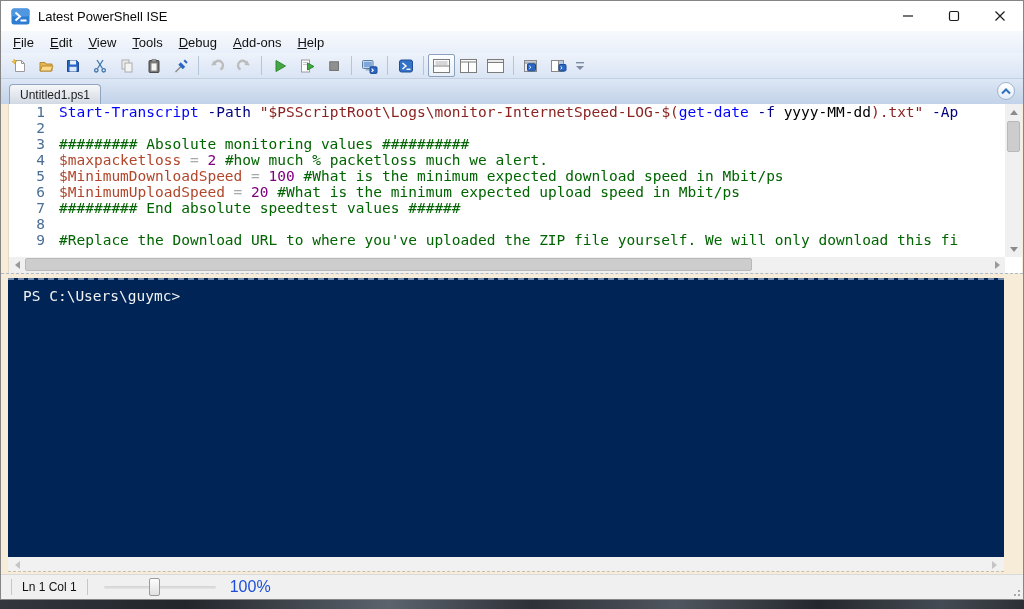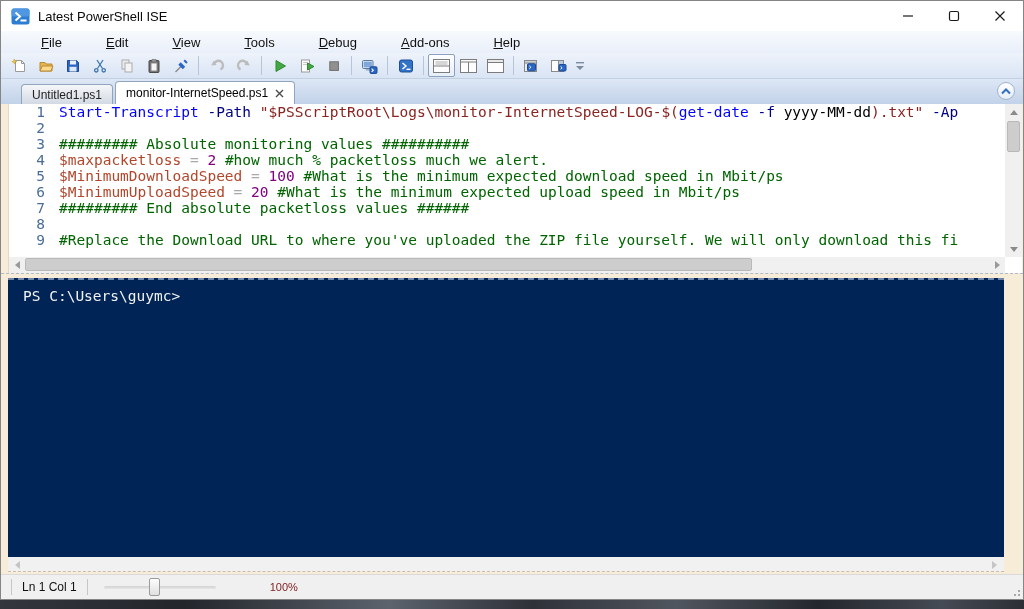--- a/index.html
+++ b/index.html
@@ -9,35 +9,35 @@
 
   
   .titlebar { height:30px; background:#ffffff; display:flex; align-items:center; flex:0 0 auto; }
   .app-icon { width:19px; height:17px; margin-left:10px; flex:0 0 auto; }
   .title-text { margin-left:8px; color:#0a0a0a; font-size:13px; }
   .caption-btns { margin-left:auto; display:flex; height:100%; }
   .cap-btn { width:46px; height:100%; display:flex; align-items:center; justify-content:center; }
 
   
   .menubar { height:22px; background:linear-gradient(#f7fafd,#e9effa); display:flex; align-items:center; padding-left:4px; flex:0 0 auto; }
-  .menu-item { padding:2px 8px; color:#111;margin-left:28px; }
+  .menu-item { padding:2px 8px; color:#111; }
   .menu-item u { text-decoration:underline; }
 
   
   .toolbar { height:26px; background:linear-gradient(#eef3fb,#d9e4f4); border-bottom:1px solid #c3d0e2; display:flex; align-items:center; padding-left:4px; flex:0 0 auto; }
   .tbtn { width:27px; height:23px; display:flex; align-items:center; justify-content:center; border-radius:2px; }
   .tbtn.selected { border:1px solid #8aa0bd; background:linear-gradient(#fdfeff,#e7eef8); }
   .tsep { width:1px; height:19px; background:#b7c5d8; margin:0 4px; }
   .tbtn svg { display:block; }
 
   
   .workspace { flex:1 1 auto; background:#f6ecd8; display:flex; flex-direction:column; min-height:0; }
 
   
-  .tabstrip { height:25px; background:linear-gradient(#dde7f5,#c2d2e9); display:flex; align-items:flex-end; padding-left:20px; position:relative; flex:0 0 auto; }
+  .tabstrip { height:25px; background:linear-gradient(#dde7f5,#c2d2e9); display:flex; align-items:flex-end; padding-left:8px; position:relative; flex:0 0 auto; }
   .tab { height:21px; display:flex; align-items:center; padding:0 10px; font-size:12px; border:1px solid #92a5bf; border-bottom:none; border-radius:4px 4px 0 0; margin-right:2px; }
   .tab.inactive { background:linear-gradient(#f5f6f8,#d3dae4); color:#222; height:20px; }
   .tab.active { background:#ffffff; color:#000; height:23px; position:relative; z-index:2; }
   .tab .closex { margin-left:7px; display:flex; }
   .collapse-btn { position:absolute; right:8px; top:3px; width:18px; height:18px; border-radius:50%; background:linear-gradient(#ffffff,#e4edf8); border:1px solid #9fb4cd; display:flex; align-items:center; justify-content:center; }
 
   
   .editor-pane { height:169px; margin-left:7px; margin-right:1px; background:#ffffff; position:relative; flex:0 0 auto; border-left:1px solid #e3d9c4; }
   .code-area { position:absolute; left:0; top:0; right:17px; bottom:16px; overflow:hidden; font-family:"DejaVu Sans Mono","Liberation Mono",monospace; font-size:14.5px; }
   .code-row { height:16px; line-height:16px; white-space:pre; display:flex; }
@@ -71,21 +71,21 @@
   .console-hscroll .arrow { position:absolute; top:0; width:15px; height:15px; display:flex; align-items:center; justify-content:center; opacity:.5; }
   .console-hscroll .arrow.left{left:2px} .console-hscroll .arrow.right{right:2px}
   .console-gap { flex:1 1 auto; background:#f6ecd8; }
 
   
   .statusbar { height:25px; background:#f0f0f0; border-top:1px solid #dadada; display:flex; align-items:center; flex:0 0 auto; position:relative; }
   .sb-sep { width:1px; height:16px; background:#c6c6c6; margin:0 10px; }
   .sb-pos { color:#111; font-size:12px; }
   .zoom-track { width:112px; height:3px; background:linear-gradient(#d2d2d2,#e6e6e6); border-radius:2px; position:relative; margin:0 14px 0 6px; }
   .zoom-thumb { position:absolute; left:40%; top:-8px; width:11px; height:18px; background:linear-gradient(#fdfdfd,#e0e0e0); border:1px solid #9c9c9c; border-radius:2px; }
-  .sb-zoom { color:#7f1d1d; font-size:11px; margin-right:16px;margin-left:40px; }
+  .sb-zoom { color:#1d4ed8; font-size:16px; margin-right:16px; }
   .resize-grip { position:absolute; right:2px; bottom:2px; width:10px; height:10px;
     background-image:radial-gradient(#a9a9a9 1px, transparent 1.2px);
     background-size:4px 4px; background-position:bottom right; clip-path:polygon(100% 0,100% 100%,0 100%); }
 
   
   .desktop-strip { height:9px; width:1024px;
     background:linear-gradient(90deg,#33363c 0%,#23262b 18%,#5c636d 38%,#2e3138 52%,#50565f 66%,#24272d 80%,#454b54 92%,#2c2f35 100%); }
 </style>
 </head>
 <body>
@@ -274,44 +274,36 @@
       </svg>
     </div>
   </div>
 
   <div class="workspace">
 
     <div class="tabstrip">
       <div class="tab inactive">
         <span>Untitled1.ps1</span>
       </div>
-      <div class="tab active">
-        <span>monitor-InternetSpeed.ps1</span>
-        <span class="closex">
-          <svg width="9" height="9">
-              <path d="M1 1 L8 8 M8 1 L1 8" stroke="#4a4a4a" stroke-width="1.4"></path>
-            </svg>
-        </span>
-      </div>
       <div class="collapse-btn">
         <svg width="10" height="7">
             <path d="M1 5.5 L5 1.5 L9 5.5" stroke="#2f6fbd" stroke-width="2" fill="none"></path>
           </svg>
       </div>
     </div>
 
     <div class="editor-pane">
       <div class="code-area" id="code-area">
           <div class="code-row"><span class="ln">1</span><span class="codeline"><span class="tk-cmd">Start-Transcript</span><span class="tk-txt"> </span><span class="tk-par">-Path</span><span class="tk-txt"> </span><span class="tk-str">"$PSScriptRoot\Logs\monitor-InternetSpeed-LOG-$(</span><span class="tk-cmd">get-date</span><span class="tk-txt"> </span><span class="tk-par">-f</span><span class="tk-txt"> </span><span class="tk-arg">yyyy-MM-dd</span><span class="tk-str">).txt"</span><span class="tk-txt"> </span><span class="tk-par">-Ap</span></span></div>
           <div class="code-row"><span class="ln">2</span><span class="codeline"></span></div>
           <div class="code-row"><span class="ln">3</span><span class="codeline"><span class="tk-com">######### Absolute monitoring values ##########</span></span></div>
           <div class="code-row"><span class="ln">4</span><span class="codeline"><span class="tk-var">$maxpacketloss</span><span class="tk-txt"> </span><span class="tk-op">=</span><span class="tk-txt"> </span><span class="tk-num">2</span><span class="tk-txt"> </span><span class="tk-com">#how much % packetloss much we alert.</span></span></div>
           <div class="code-row"><span class="ln">5</span><span class="codeline"><span class="tk-var">$MinimumDownloadSpeed</span><span class="tk-txt"> </span><span class="tk-op">=</span><span class="tk-txt"> </span><span class="tk-num">100</span><span class="tk-txt"> </span><span class="tk-com">#What is the minimum expected download speed in Mbit/ps</span></span></div>
           <div class="code-row"><span class="ln">6</span><span class="codeline"><span class="tk-var">$MinimumUploadSpeed</span><span class="tk-txt"> </span><span class="tk-op">=</span><span class="tk-txt"> </span><span class="tk-num">20</span><span class="tk-txt"> </span><span class="tk-com">#What is the minimum expected upload speed in Mbit/ps</span></span></div>
-          <div class="code-row"><span class="ln">7</span><span class="codeline"><span class="tk-com">######### End absolute packetloss values ######</span></span></div>
+          <div class="code-row"><span class="ln">7</span><span class="codeline"><span class="tk-com">######### End absolute speedtest values ######</span></span></div>
           <div class="code-row"><span class="ln">8</span><span class="codeline"></span></div>
           <div class="code-row"><span class="ln">9</span><span class="codeline"><span class="tk-com">#Replace the Download URL to where you've uploaded the ZIP file yourself. We will only download this fi</span></span></div>
         </div>
       <div class="vscroll">
         <div class="arrow">
             <div class="chev up"></div>
           </div>
         <div class="thumb"></div>
         <div class="arrow down">
             <div class="chev down"></div>

